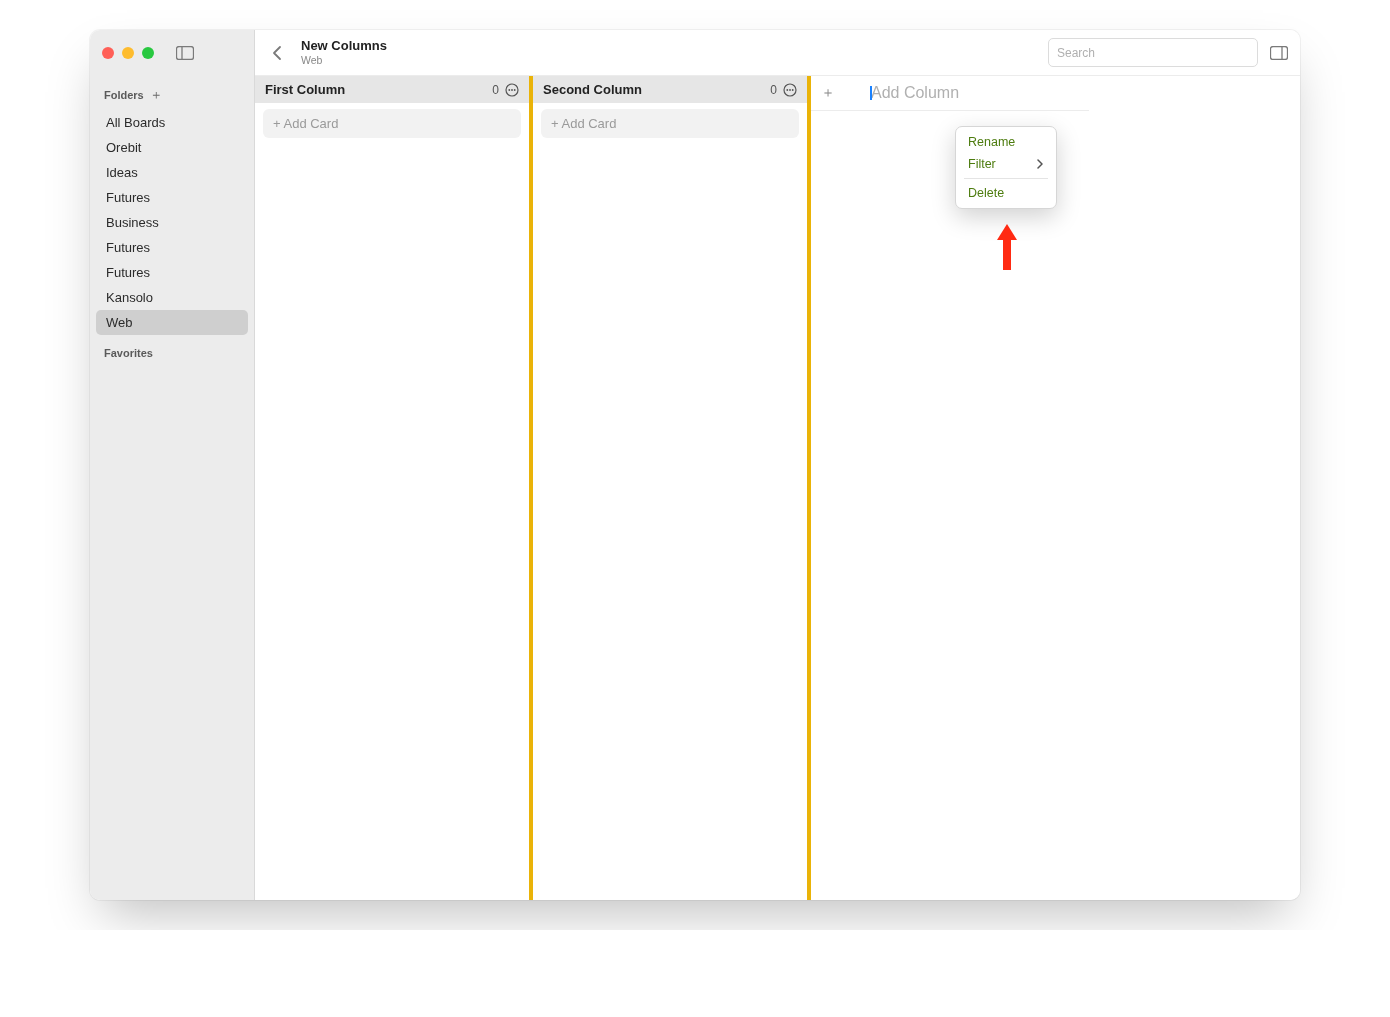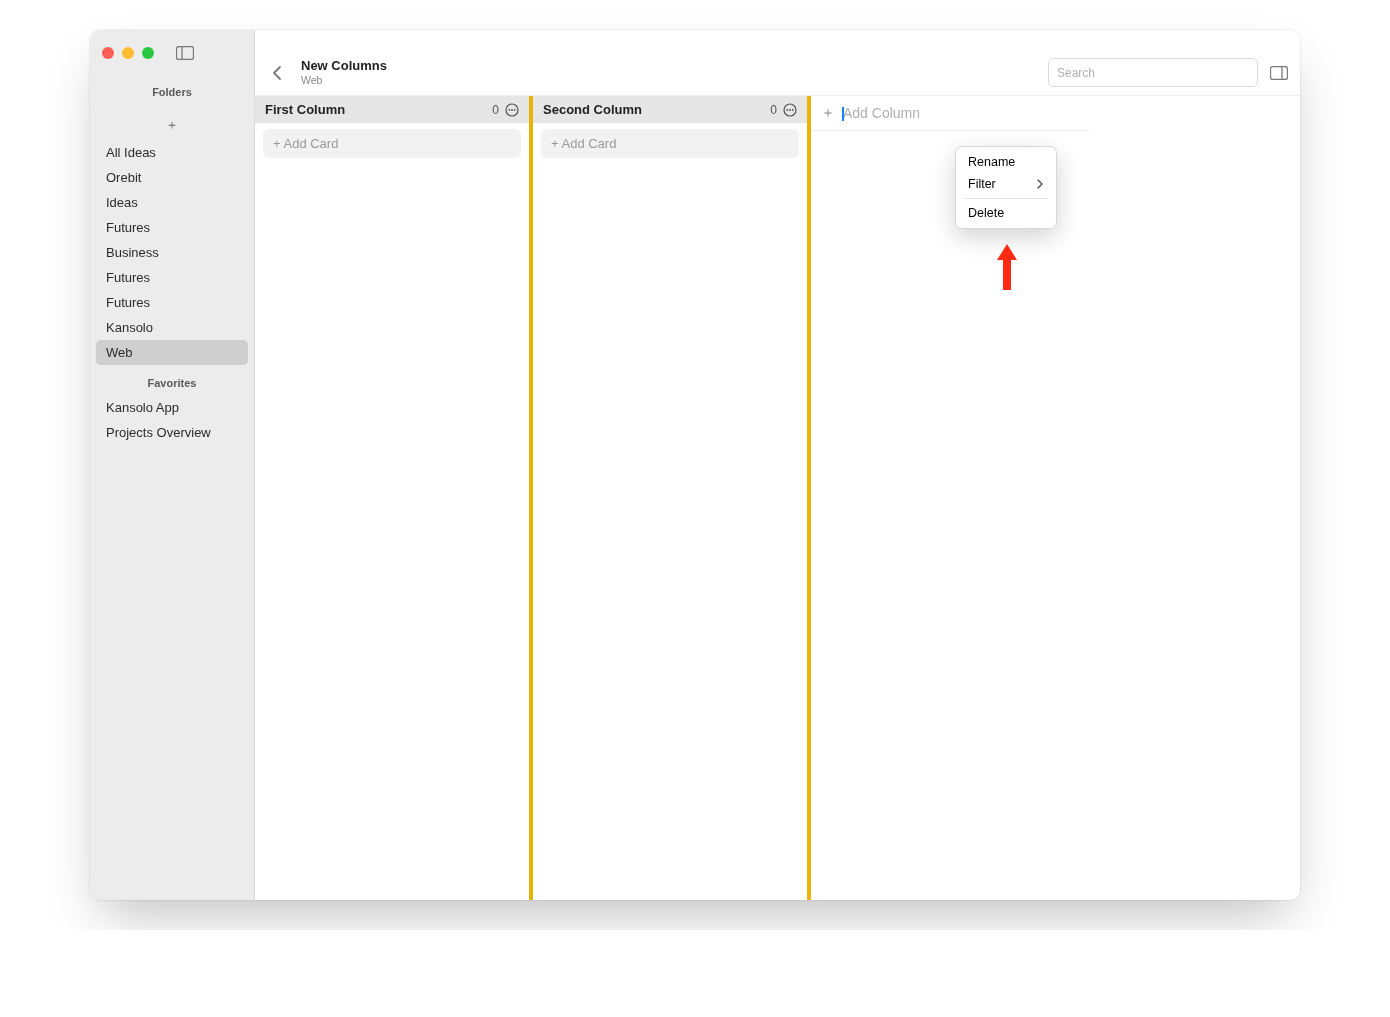--- a/index.html
+++ b/index.html
@@ -45,43 +45,41 @@
       margin-left: 14px;
       color: #7a7a7a;
       display: flex; align-items: center;
     }
     .section-header {
       display:flex; align-items:center;
       padding: 10px 14px 4px;
       font-size: 11px;
       font-weight: 700;
       color: #5a5a5a;
-      gap: 18px;
-      flex-direction: column;
+      gap: 6px;
     }
     .section-header .plus { font-size:13px; color:#6a6a6a; font-weight:400;}
     .nav-list { list-style:none; padding: 2px 6px; }
     .nav-item {
       padding: 5px 10px;
       font-size: 13px;
       color: #2b2b2b;
       border-radius: 5px;
       cursor: default;
     }
     .nav-item.selected { background:#cfcfcf; }
     
     .main { flex: 1; display:flex; flex-direction:column; background:#fff; }
     .toolbar {
       height: 46px;
       display:flex;
       align-items:center;
       padding: 0 12px;
       border-bottom: 1px solid #ececec;
       gap: 12px;
-      margin-top: 20px;
     }
     .back-btn {
       width: 22px; height:22px;
       display:flex; align-items:center; justify-content:center;
       color:#7a7a7a;
     }
     .title-block { display:flex; flex-direction:column; line-height:1.15; }
     .title-main { font-size:13px; font-weight:700; color:#222; }
     .title-sub { font-size:10.5px; color:#888; }
     .toolbar-right { margin-left:auto; display:flex; align-items:center; gap:12px;}
@@ -132,21 +130,21 @@
       position:relative;
     }
     .add-column-row {
       display:flex;
       align-items:center;
       padding: 8px 10px;
       gap: 8px;
       border-bottom: 1px solid #ececec;
     }
     .add-column-row .plus-icon { color:#888; font-size:14px;}
-    .add-column-label { color:#b0b0b0; font-size:14px; position:relative; }
+    .add-column-label { color:#b0b0b0; font-size:16px; position:relative;margin-left:28px; }
     .cursor-caret {
       position:absolute;
       left:-1px;
       top:2px;
       width:2px;
       height:14px;
       background:#1a82ff;
     }
     
     .context-menu {
@@ -157,21 +155,21 @@
       background:#fff;
       border:1px solid #d6d6d6;
       border-radius:7px;
       box-shadow: 0 8px 24px rgba(0,0,0,0.18);
       padding:4px;
       z-index:10;
     }
     .menu-item {
       padding:4px 8px;
       font-size:12.5px;
-      color:#000000;
+      color:#4d7c0f;
       display:flex;
       align-items:center;
       border-radius:4px;
     }
     .menu-item .chev { margin-left:auto; color:#555;}
     .menu-sep { height:1px; background:#e4e4e4; margin:3px 4px; }
     
     .arrow-annot {
       position:absolute;
       left: 742px;
@@ -196,38 +194,34 @@
             <line x1="6" y1="0.5" x2="6" y2="13.5" stroke="currentColor" stroke-width="1.3"></line>
           </svg>
       </span>
     </div>
 
     <div class="section-header">
       <span>Folders</span>
       <span class="plus">＋</span>
     </div>
     <ul class="nav-list">
-      <li class="nav-item">All Ideas</li>
+      <li class="nav-item">All Boards</li>
       <li class="nav-item">Orebit</li>
       <li class="nav-item">Ideas</li>
       <li class="nav-item">Futures</li>
       <li class="nav-item">Business</li>
       <li class="nav-item">Futures</li>
       <li class="nav-item">Futures</li>
       <li class="nav-item">Kansolo</li>
       <li class="nav-item selected">Web</li>
     </ul>
 
     <div class="section-header">
       <span>Favorites</span>
     </div>
-    <ul class="nav-list">
-      <li class="nav-item">Kansolo App</li>
-      <li class="nav-item">Projects Overview</li>
-    </ul>
   </aside>
 
   <div class="main">
     <div class="toolbar">
       <span class="back-btn">
         <svg width="12" height="16" viewBox="0 0 12 16">
             <polyline points="8,2 2,8 8,14" fill="none" stroke="currentColor" stroke-width="1.8" stroke-linecap="round" stroke-linejoin="round"></polyline>
           </svg>
       </span>
       <div class="title-block">

